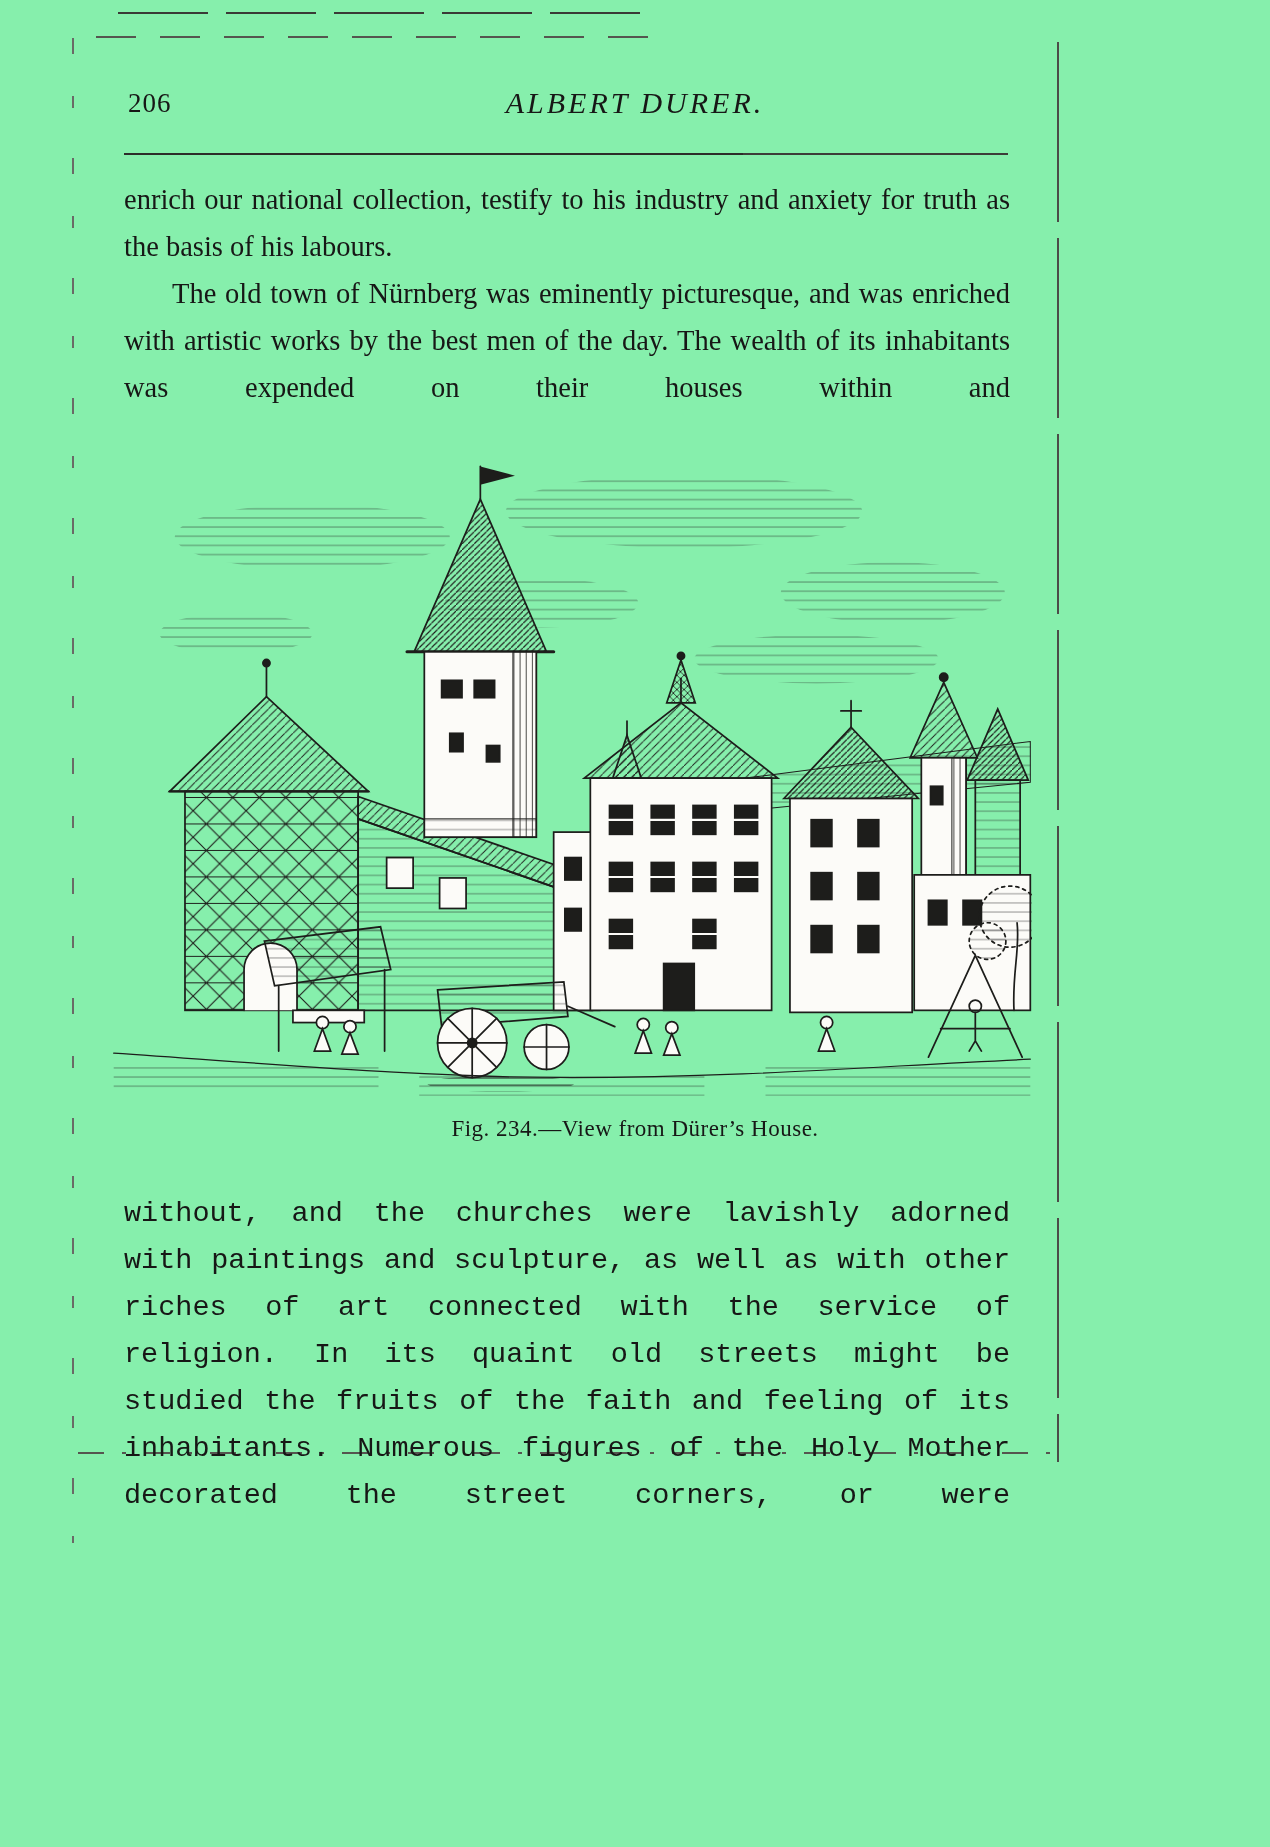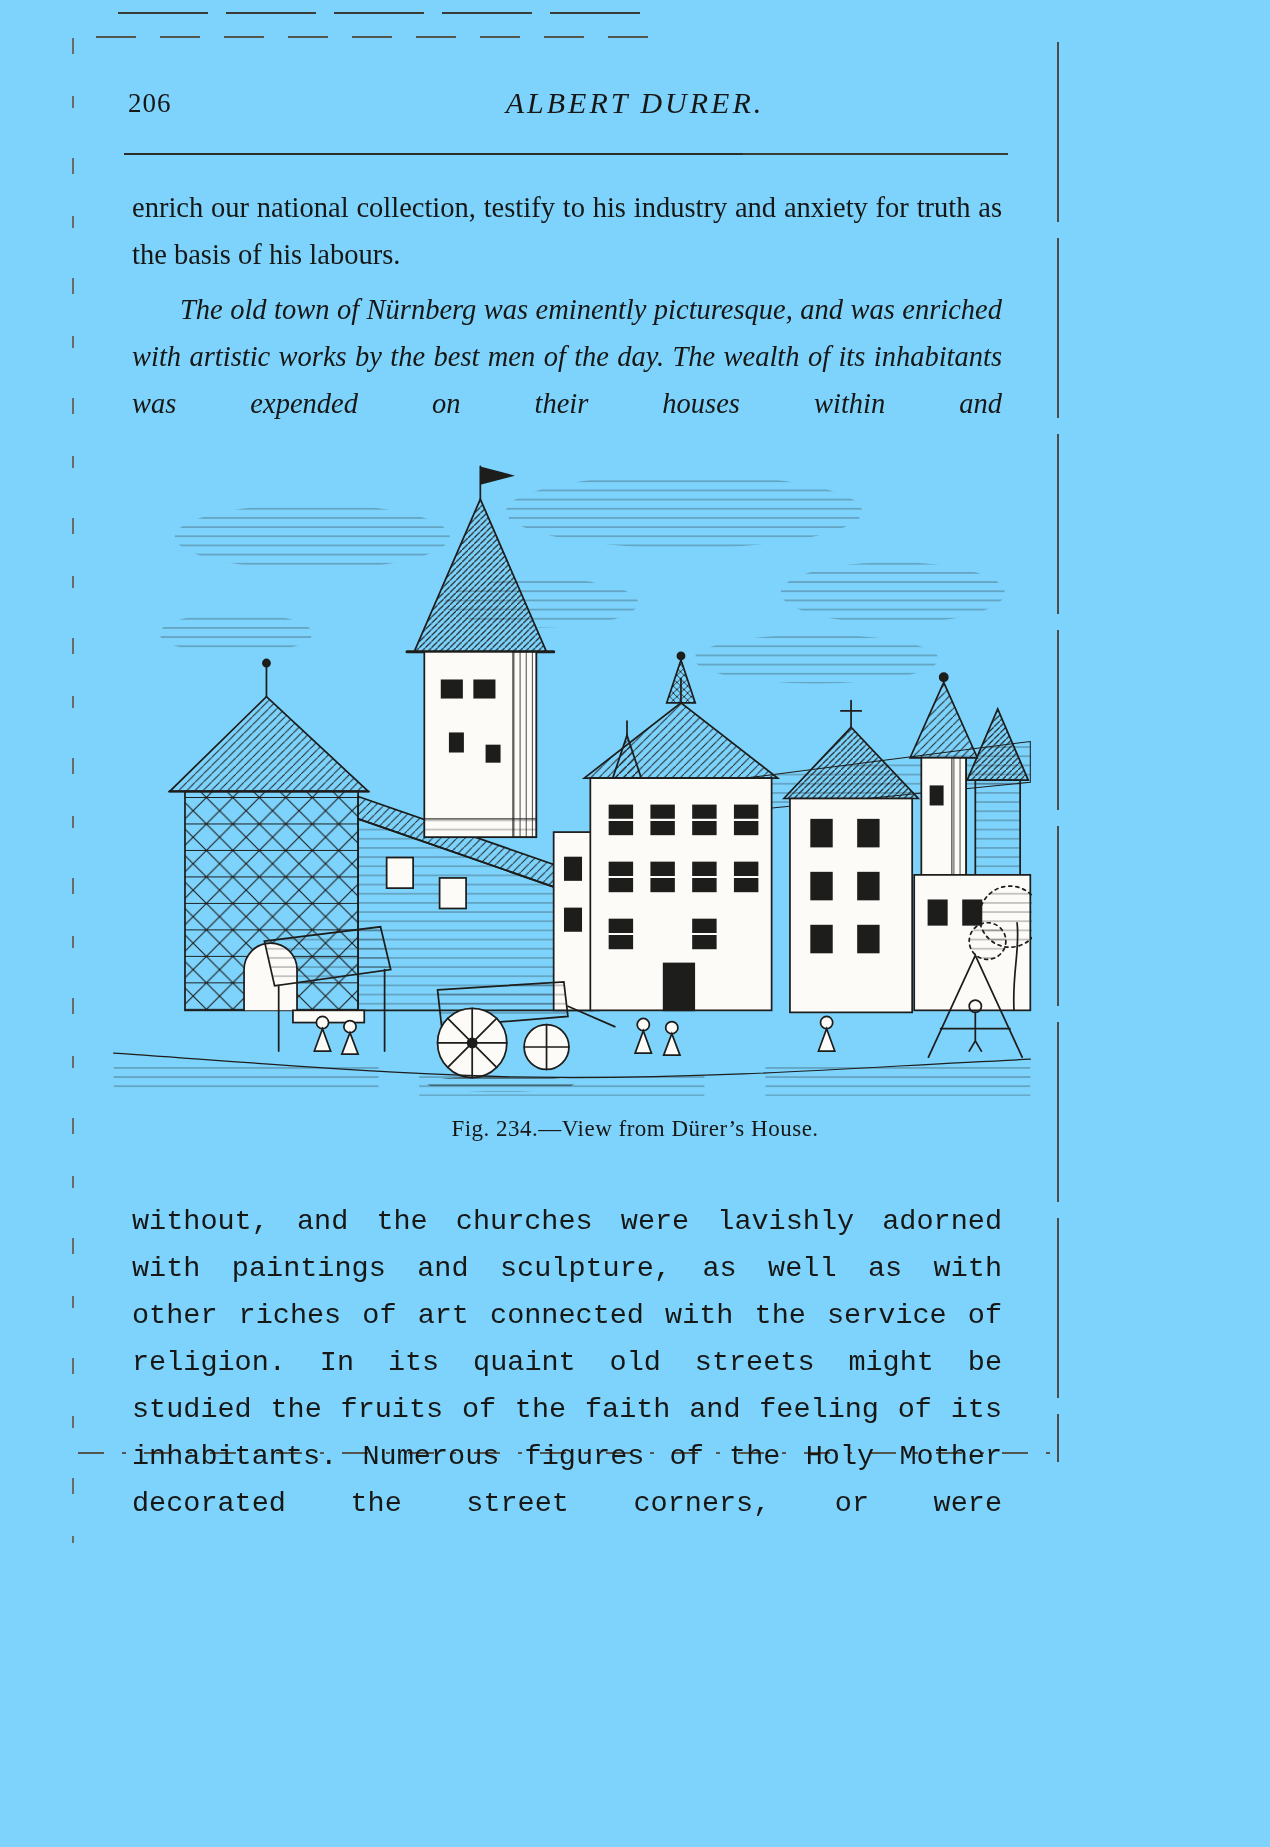--- a/index.html
+++ b/index.html
@@ -1,20 +1,20 @@
 <!DOCTYPE html>
 <html><head>
 <meta charset="utf-8">
 <style>
   html,body{margin:0;padding:0;background:#e8e6e1;}
   .page{
     position:relative;
     width:1270px;height:1847px;
     margin:0 auto;
-    background:#7dd3fc;
+    background:#86efac;
     font-family:"Liberation Serif","DejaVu Serif",serif;
     color:#171716;
     overflow:hidden;
   }
   
   .scan-v{position:absolute;width:2px;}
   .scan-h{position:absolute;height:2px;}
   .scan-left{
     left:72px;top:38px;height:1505px;
     background:repeating-linear-gradient(to bottom,#6a6a66 0 16px,transparent 16px 58px,#6a6a66 58px 70px,transparent 70px 120px);
@@ -49,22 +49,22 @@
     background:linear-gradient(to right,#2c2c29 0 70%,#3c3c38 70% 100%);
   }
   
   .textblock{
     position:absolute;left:124px;width:886px;
     font-size:28.5px;line-height:47px;
     text-align:justify;
   }
   .tb1{top:176px;}
   .tb2{top:1190px;font-family:Liberation Mono, monospace;}
-  .textblock p{margin:8px;}
-  .indent{text-indent:48px;font-style:italic;}
+  .textblock p{margin:0;}
+  .indent{text-indent:48px;}
   .runon{text-align-last:justify;}
   
   .figure-wrap{
     position:absolute;left:112px;top:440px;width:920px;height:662px;
   }
   .figure-wrap svg{display:block;width:100%;height:100%;}
   .figure-caption{
     position:absolute;left:0;top:1116px;width:100%;
     text-align:center;font-size:23px;letter-spacing:0.5px;
   }

